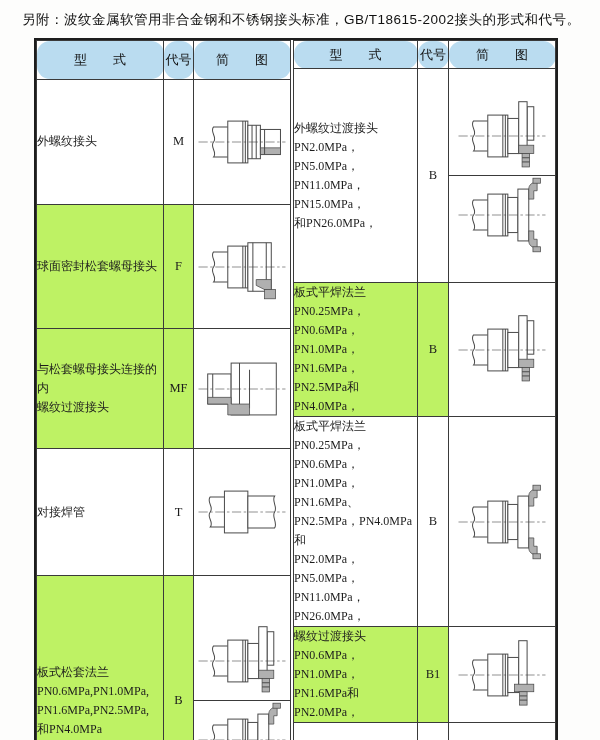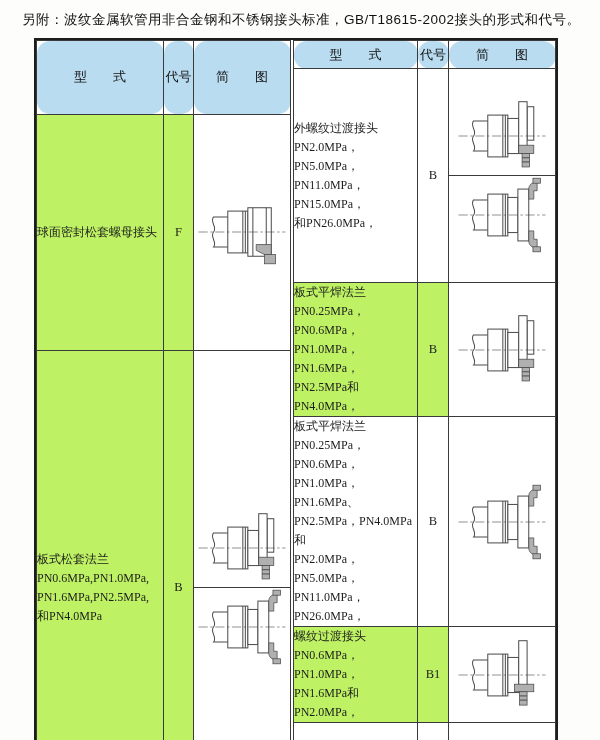--- a/index.html
+++ b/index.html
@@ -61,35 +61,88 @@
         <col class="c-type">
         <col class="c-code">
         <col class="c-diag">
       </colgroup>
     <tbody>
         <tr>
       <th class="hd">型　　式</th>
       <th class="hd">代号</th>
       <th class="hd">简　　图</th>
     </tr>
+    <tr class="hL1">
+      <td class="type">外螺纹接头</td>
+      <td class="code">M</td>
+      <td class="diagram">
+            <div class="diag">
+              <svg viewBox="0 0 110 90" preserveAspectRatio="xMidYMid meet">
+                <path class="ln" d="M38 27 H21 c-5 6 5 12 0 18 c-5 6 5 12 0 18 H38"></path>
+                <rect class="lnf" x="38" y="20" width="24" height="50"></rect>
+                <line class="ln" x1="56" y1="20" x2="56" y2="70"></line>
+                <line class="ln" x1="59" y1="20" x2="59" y2="70"></line>
+                <rect class="lnf" x="62" y="25" width="15" height="40"></rect>
+                <line class="ln" x1="67" y1="25" x2="67" y2="65"></line>
+                <line class="ln" x1="72" y1="25" x2="72" y2="65"></line>
+                <rect class="lnf" x="77" y="30" width="24" height="30"></rect>
+                <rect class="gr" x="77" y="52" width="24" height="8"></rect>
+                <line class="ln" x1="82" y1="30" x2="82" y2="60"></line>
+                <line class="cl" x1="3" y1="45" x2="107" y2="45"></line>
+              </svg>
+            </div>
+          </td>
+    </tr>
     <tr class="hL2 hl">
       <td class="type">球面密封松套螺母接头</td>
       <td class="code">F</td>
       <td class="diagram">
             <div class="diag">
               <svg viewBox="0 0 110 90" preserveAspectRatio="xMidYMid meet">
                 <path class="ln" d="M38 27 H21 c-5 6 5 12 0 18 c-5 6 5 12 0 18 H38"></path>
                 <rect class="lnf" x="38" y="20" width="24" height="50"></rect>
                 <line class="ln" x1="56" y1="20" x2="56" y2="70"></line>
                 <line class="ln" x1="59" y1="20" x2="59" y2="70"></line>
                 <rect class="lnf" x="62" y="16" width="28" height="58"></rect>
                 <line class="ln" x1="68" y1="16" x2="68" y2="74"></line>
                 <line class="ln" x1="84" y1="16" x2="84" y2="74"></line>
                 <path class="gr" d="M72 60 h18 v12 h-8 l-10 -5 z"></path>
                 <rect class="gr" x="82" y="72" width="13" height="11"></rect>
+                <line class="cl" x1="3" y1="45" x2="107" y2="45"></line>
+              </svg>
+            </div>
+          </td>
+    </tr>
+    <tr class="hL4 hl">
+      <td class="type">与松套螺母接头连接的内
+螺纹过渡接头</td>
+      <td class="code">MF</td>
+      <td class="diagram">
+            <div class="diag">
+              <svg viewBox="0 0 110 90" preserveAspectRatio="xMidYMid meet">
+                <rect class="lnf" x="14" y="27" width="28" height="36"></rect>
+                <line class="ln" x1="20" y1="27" x2="20" y2="63"></line>
+                <rect class="lnf" x="42" y="14" width="54" height="62"></rect>
+                <line class="ln" x1="52" y1="14" x2="52" y2="76"></line>
+                <line class="ln" x1="64" y1="22" x2="64" y2="68"></line>
+                <path class="gr" d="M14 55 h28 v8 h22 v13 h-26 v-13 h-24 z"></path>
+                <line class="cl" x1="3" y1="45" x2="107" y2="45"></line>
+              </svg>
+            </div>
+          </td>
+    </tr>
+    <tr class="hL5">
+      <td class="type">对接焊管</td>
+      <td class="code">T</td>
+      <td class="diagram">
+            <div class="diag">
+              <svg viewBox="0 0 110 90" preserveAspectRatio="xMidYMid meet">
+                <path class="ln" d="M34 27 H17 c-5 6 5 12 0 18 c-5 6 5 12 0 18 H34"></path>
+                <rect class="lnf" x="34" y="20" width="28" height="50"></rect>
+                <path class="lnf" d="M62 26 H94 c-4 6 4 13 0 19 c-4 6 4 13 0 19 H62 z"></path>
                 <line class="cl" x1="3" y1="45" x2="107" y2="45"></line>
               </svg>
             </div>
           </td>
     </tr>
     <tr class="hL6 hl">
       <td class="type">板式松套法兰
 PN0.6MPa,PN1.0MPa,
 PN1.6MPa,PN2.5MPa,
 和PN4.0MPa</td>

